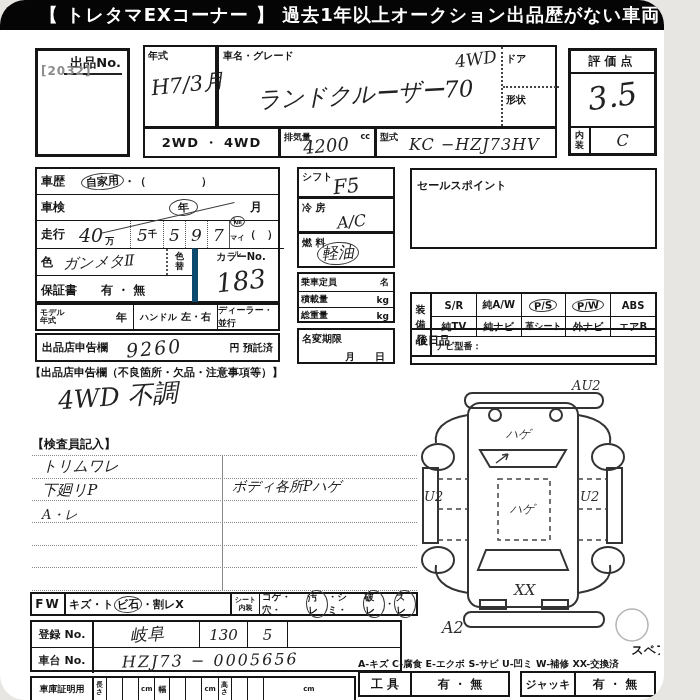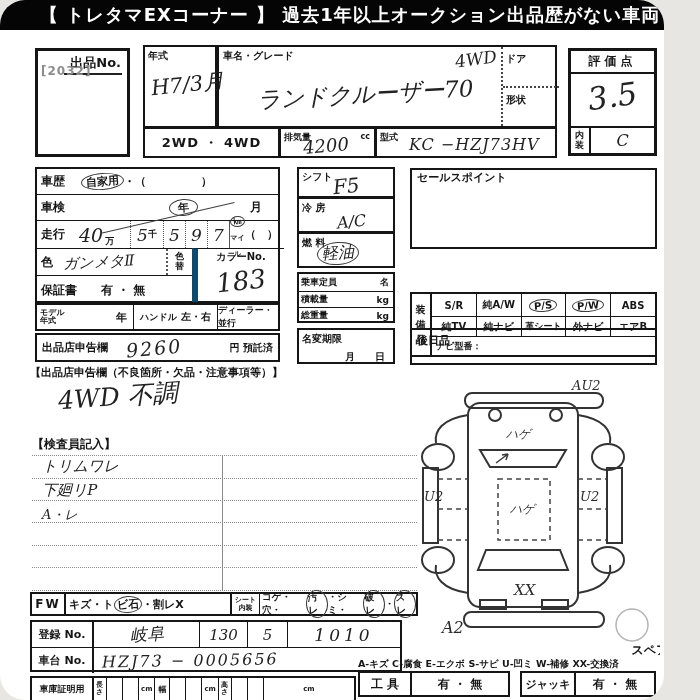--- a/index.html
+++ b/index.html
@@ -193,21 +193,21 @@
       <span class="lb" style="font-size:9px;padding-left:2px;">総重量</span>
       <span class="lb" style="font-size:9px;margin-left:auto;padding-right:4px;">kg</span>
     </div>
   </div>
   <div class="box" style="left:297px;top:328px;width:98px;height:36px;">
     <div class="lb" style="font-size:10px;padding:2px 0 0 3px;">名変期限</div>
     <div class="lb" style="font-size:10px;text-align:right;padding:4px 8px 0 0;">月　　日</div>
   </div>
 
   <div class="box" style="left:410px;top:168px;width:247px;height:81px;">
-    <div class="lb" style="font-size:11px;padding:0 0 0 5px;">セールスポイント</div>
+    <div class="lb" style="font-size:11px;padding:8px 0 0 5px;">セールスポイント</div>
   </div>
 
   <div class="box row" style="left:410px;top:256px;width:247px;height:65px;align-items:stretch;margin-top:36px;">
     <div class="cell bR2" style="width:20px;">
       <span class="lb" style="font-size:10px;width:11px;word-break:break-all;line-height:1.5;">装備品</span>
     </div>
     <div style="flex:1;display:flex;flex-direction:column;">
       <div class="row" style="height:23px;border-bottom:1px solid #151515;">
         <div class="cell bR1" style="flex:1;">
             <span class="lb" style="font-size:10px;">S/R</span>
@@ -257,20 +257,21 @@
   <div class="dotline" style="left:32px;top:478px;width:385px;"></div>
   <div class="dotline" style="left:32px;top:500px;width:385px;"></div>
   <div class="dotline" style="left:32px;top:522px;width:385px;"></div>
   <div class="dotline" style="left:32px;top:545px;width:385px;"></div>
   <div class="dotline" style="left:32px;top:567px;width:385px;"></div>
   <div class="dotline" style="left:32px;top:590px;width:385px;"></div>
   <div class="abs" style="left:222px;top:456px;height:134px;border-left:1px solid #8a8a8a;"></div>
   <div class="abs hw" style="left:42px;top:457px;font-size:15px;">トリムワレ</div>
   <div class="abs hw" style="left:42px;top:481px;font-size:15px;">下廻リP</div>
   <div class="abs hw" style="left:42px;top:506px;font-size:13px;">A・レ</div>
+  <div class="abs hw" style="left:232px;top:478px;font-size:14px;">ボディ各所Pハゲ</div>
 
   <div class="box row" style="left:30px;top:592px;width:388px;height:24px;">
     <div class="cell bR2" style="width:34px;">
       <span class="lb" style="font-size:12px;letter-spacing:2px;">FW</span>
     </div>
     <div class="cell" style="width:164px;justify-content:flex-start;padding-left:3px;">
       <span class="lb" style="font-size:11px;">キズ・ト</span>
         <span class="lb circled" style="font-size:11px;padding:0 2px;">ビ石</span>
         <span class="lb" style="font-size:11px;">・割レX</span>
     </div>
@@ -294,25 +295,22 @@
         </div>
       <div class="cell bR1" style="width:106px;">
         <span class="hw" style="font-size:17px;transform:rotate(-4deg);">岐阜</span>
         </div>
       <div class="cell bR1" style="width:48px;">
         <span class="hw" style="font-size:15px;">130</span>
         </div>
       <div class="cell bR1" style="width:40px;">
         <span class="hw" style="font-size:15px;">5</span>
         </div>
-      <div class="cell" style="flex:1;">
-        <span class="hw" style="font-size:17px;letter-spacing:4px;">1010</span>
-        </div>
-    </div>
-    <div class="row" style="height:25px;">
+    </div>
+    <div class="row" style="height:25px;gap:20px;">
       <div class="cell bR2" style="width:62px;">
         <span class="lb" style="font-size:11px;">車台 No.</span>
         </div>
       <span class="hw" style="font-size:16px;padding-left:8px;letter-spacing:2px;transform:rotate(-1deg);">HZJ73 − 0005656</span>
     </div>
   </div>
 
   <div class="box row" style="left:30px;top:676px;width:326px;height:26px;">
     <div class="cell bR2" style="width:62px;">
       <span class="lb" style="font-size:9px;">車庫証明用</span>

